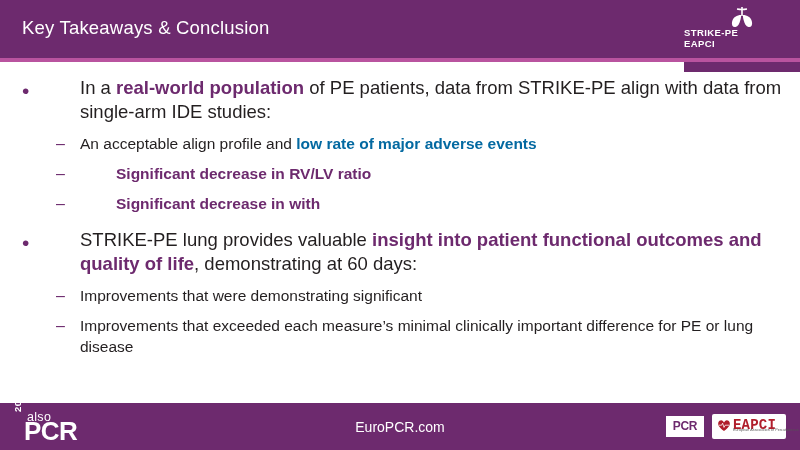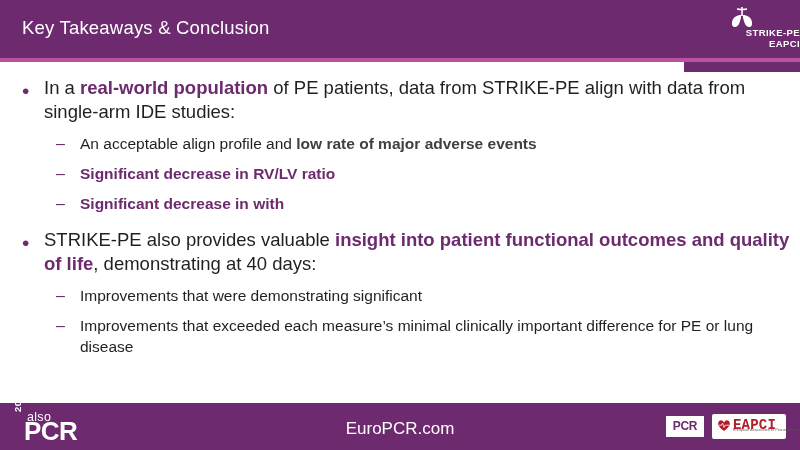--- a/index.html
+++ b/index.html
@@ -49,21 +49,21 @@
   }
 
   
   .logo-box {
     position: absolute;
     right: 0px;
     top: 0px;
     width: 116px;
     height: 72px;
     background: #6d2a6e;
-    text-align: right;
+    text-align: left;
   }
   .logo-lungs {
     position: absolute;
     left: 50%;
     top: 5px;
     transform: translateX(-50%);
   }
   .logo-text {
     position: absolute;
     left: 0;
@@ -101,20 +101,21 @@
     top: 4px;
     color: #6d2a6e;
     font-size: 21px;
     line-height: 21px;
   }
   .l1-text {
     color: #231f20;
     font-size: 18.5px;
     line-height: 24px;
     font-weight: 400;
+    margin-left: 36px;
   }
   .l1-text b {
     color: #6d2a6e;
     font-weight: bold;
   }
 
   ul.lvl2 {
     list-style: none;
     margin: 6px 0 0 0;
     padding: 0;
@@ -131,26 +132,27 @@
     color: #6d2a6e;
     font-size: 16px;
     line-height: 21px;
   }
   .l2-text {
     color: #231f20;
     font-size: 15.5px;
     line-height: 21px;
   }
   .l2-text b {
-    color: #404040;
+    color: #0369a1;
     font-weight: bold;
   }
   .l2-text.all-purple {
     color: #6d2a6e;
     font-weight: bold;
+    margin-left: 36px;
   }
 
   
   .footer {
     position: absolute;
     left: 0;
     top: 403px;
     width: 800px;
     height: 47px;
     background: #6d2a6e;
@@ -191,21 +193,21 @@
     letter-spacing: -0.5px;
     line-height: 26px;
   }
   .footer-center {
     position: absolute;
     left: 0;
     right: 0;
     top: 16px;
     text-align: center;
     color: #ffffff;
-    font-size: 17px;
+    font-size: 14px;
   }
   .footer-pcr-badge {
     position: absolute;
     right: 96px;
     top: 13px;
     width: 38px;
     height: 21px;
     background: #ffffff;
     color: #6d2a6e;
     font-size: 12px;
@@ -288,21 +290,21 @@
               <div class="l2-text all-purple"><span>Significant decrease in RV/LV ratio</span></div>
             </li>
             <li class="l2-item">
               <span class="l2-dash">–</span>
               <div class="l2-text all-purple"><span>Significant decrease in with</span></div>
             </li>
           </ul>
         </li>
         <li class="l1-item">
           <span class="l1-bullet">•</span>
-          <div class="l1-text"><span>STRIKE-PE also provides valuable </span><b>insight into patient functional outcomes and quality of life</b><span>, demonstrating at 40 days:</span></div>
+          <div class="l1-text"><span>STRIKE-PE lung provides valuable </span><b>insight into patient functional outcomes and quality of life</b><span>, demonstrating at 60 days:</span></div>
           <ul class="lvl2">
             <li class="l2-item">
               <span class="l2-dash">–</span>
               <div class="l2-text"><span>Improvements that were demonstrating significant</span></div>
             </li>
             <li class="l2-item">
               <span class="l2-dash">–</span>
               <div class="l2-text"><span>Improvements that exceeded each measure’s minimal clinically important difference for PE or lung disease</span></div>
             </li>
           </ul>

